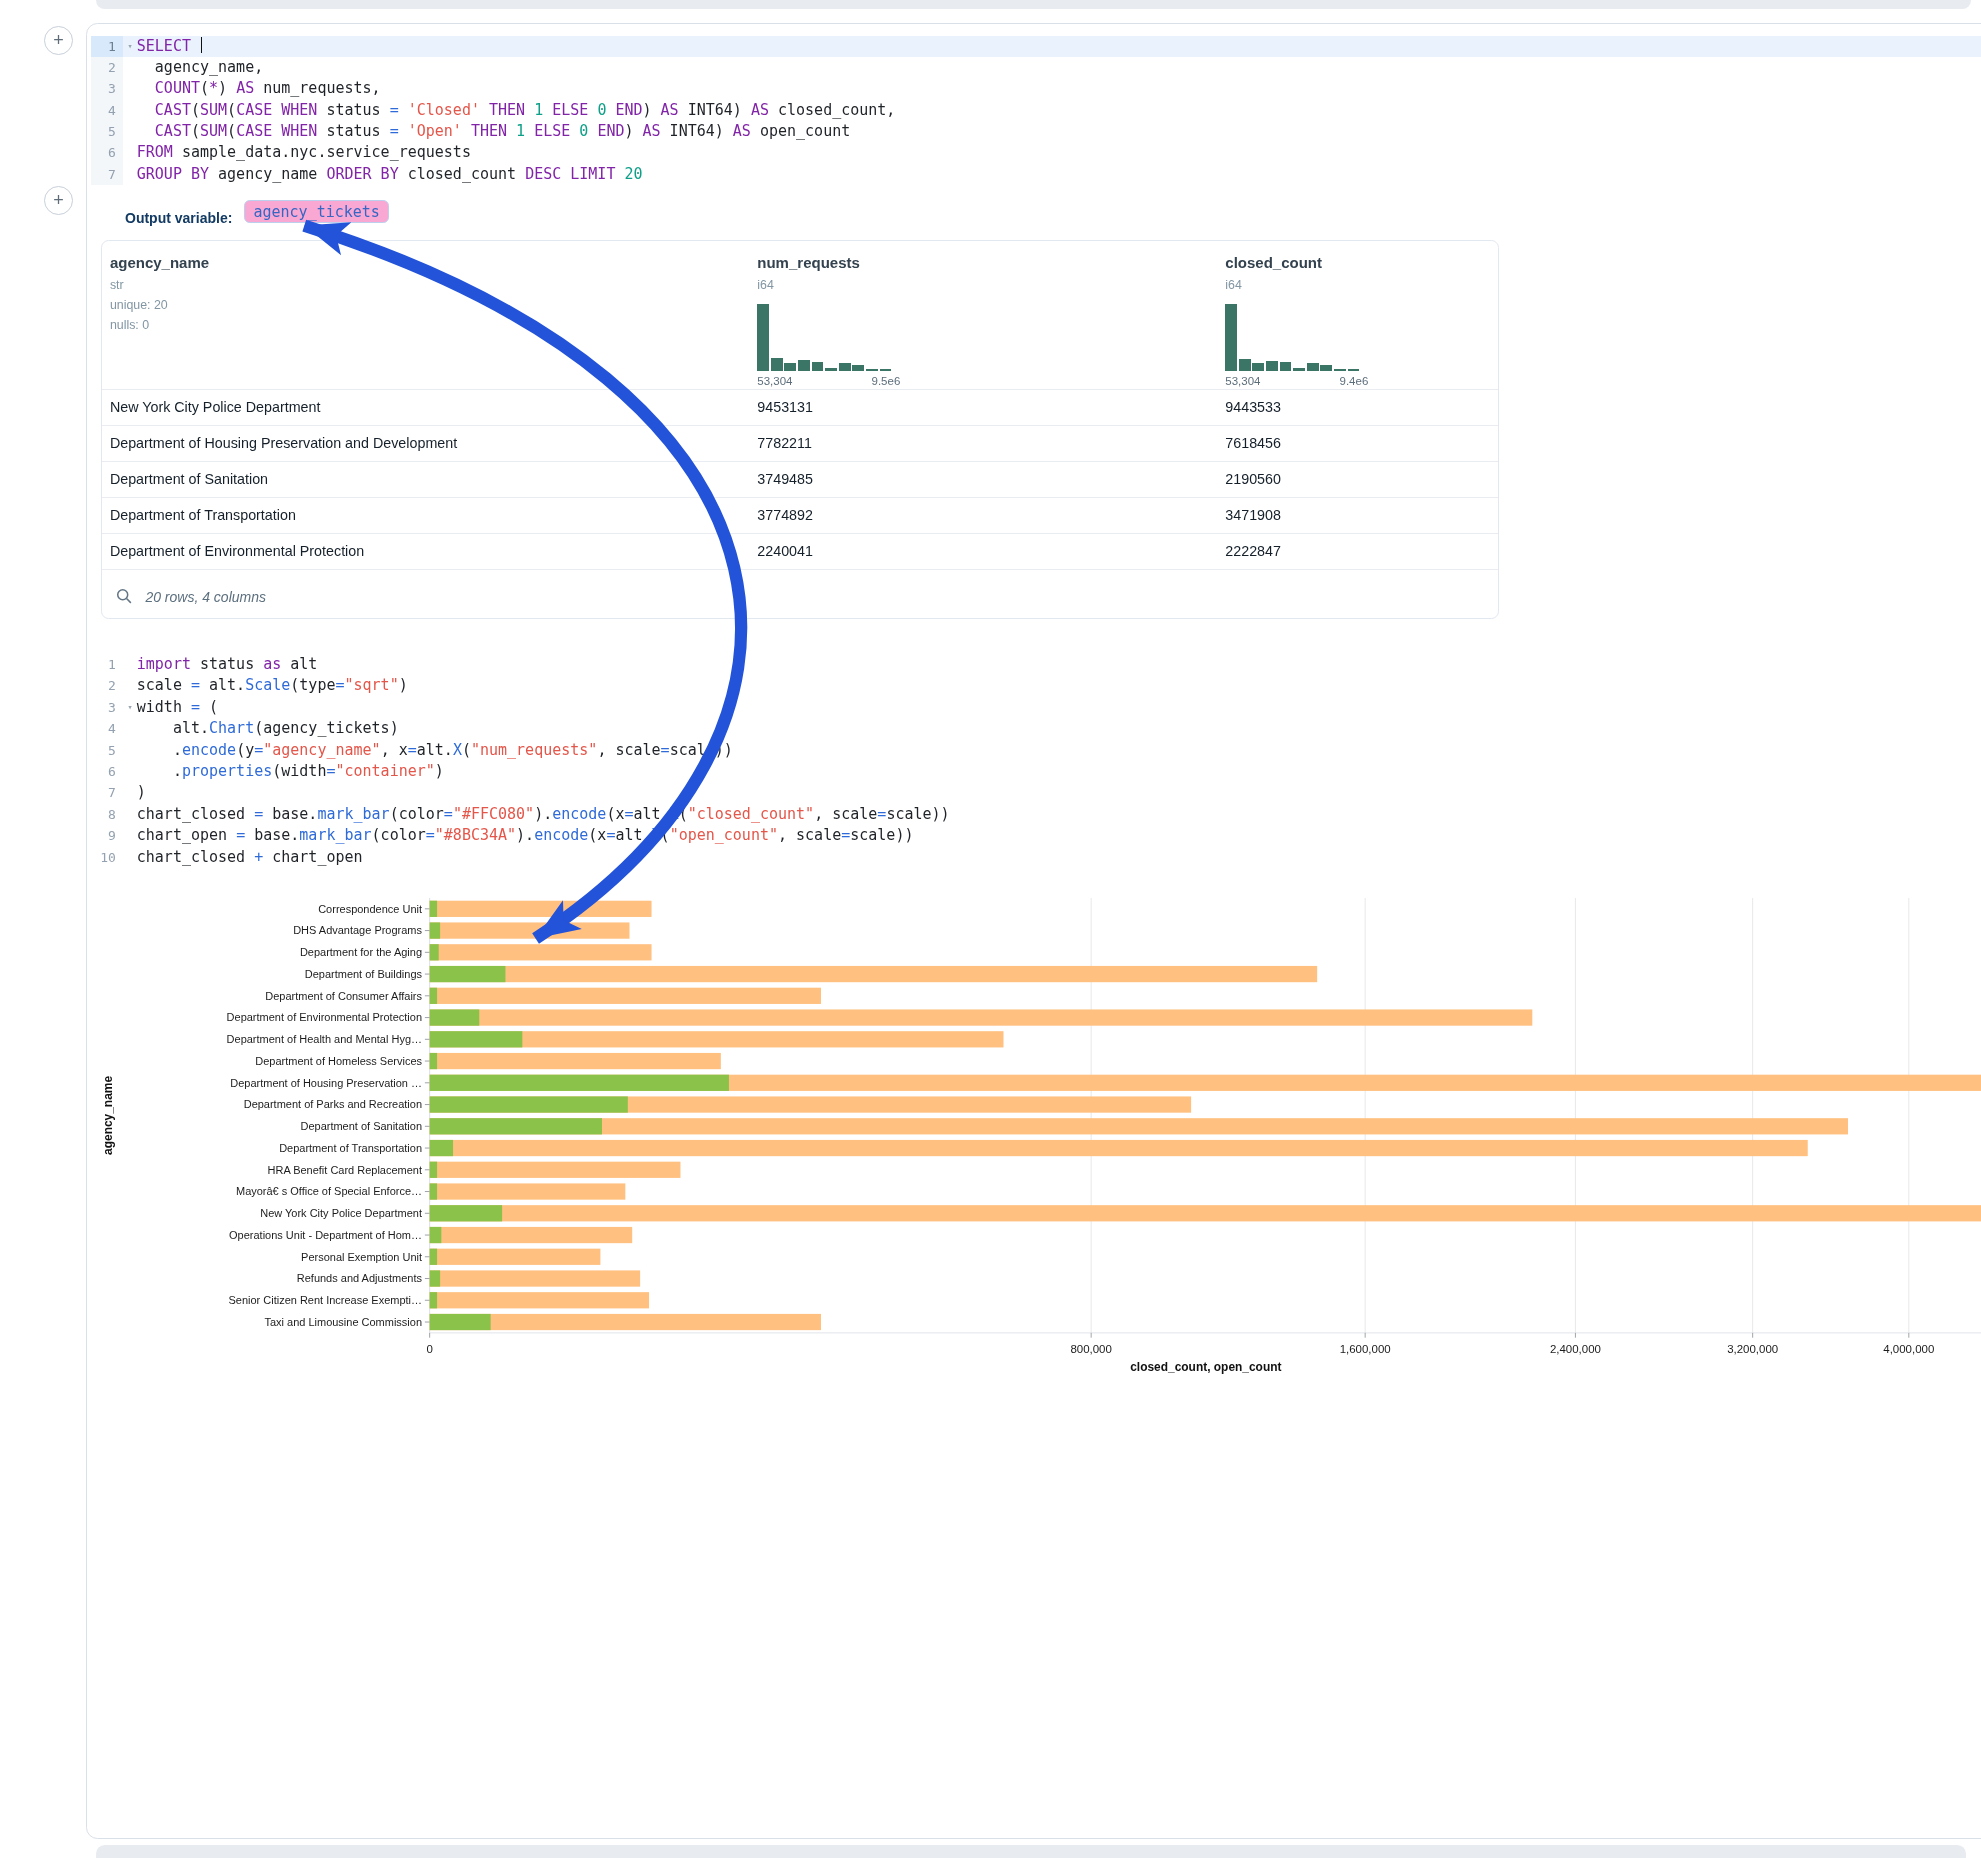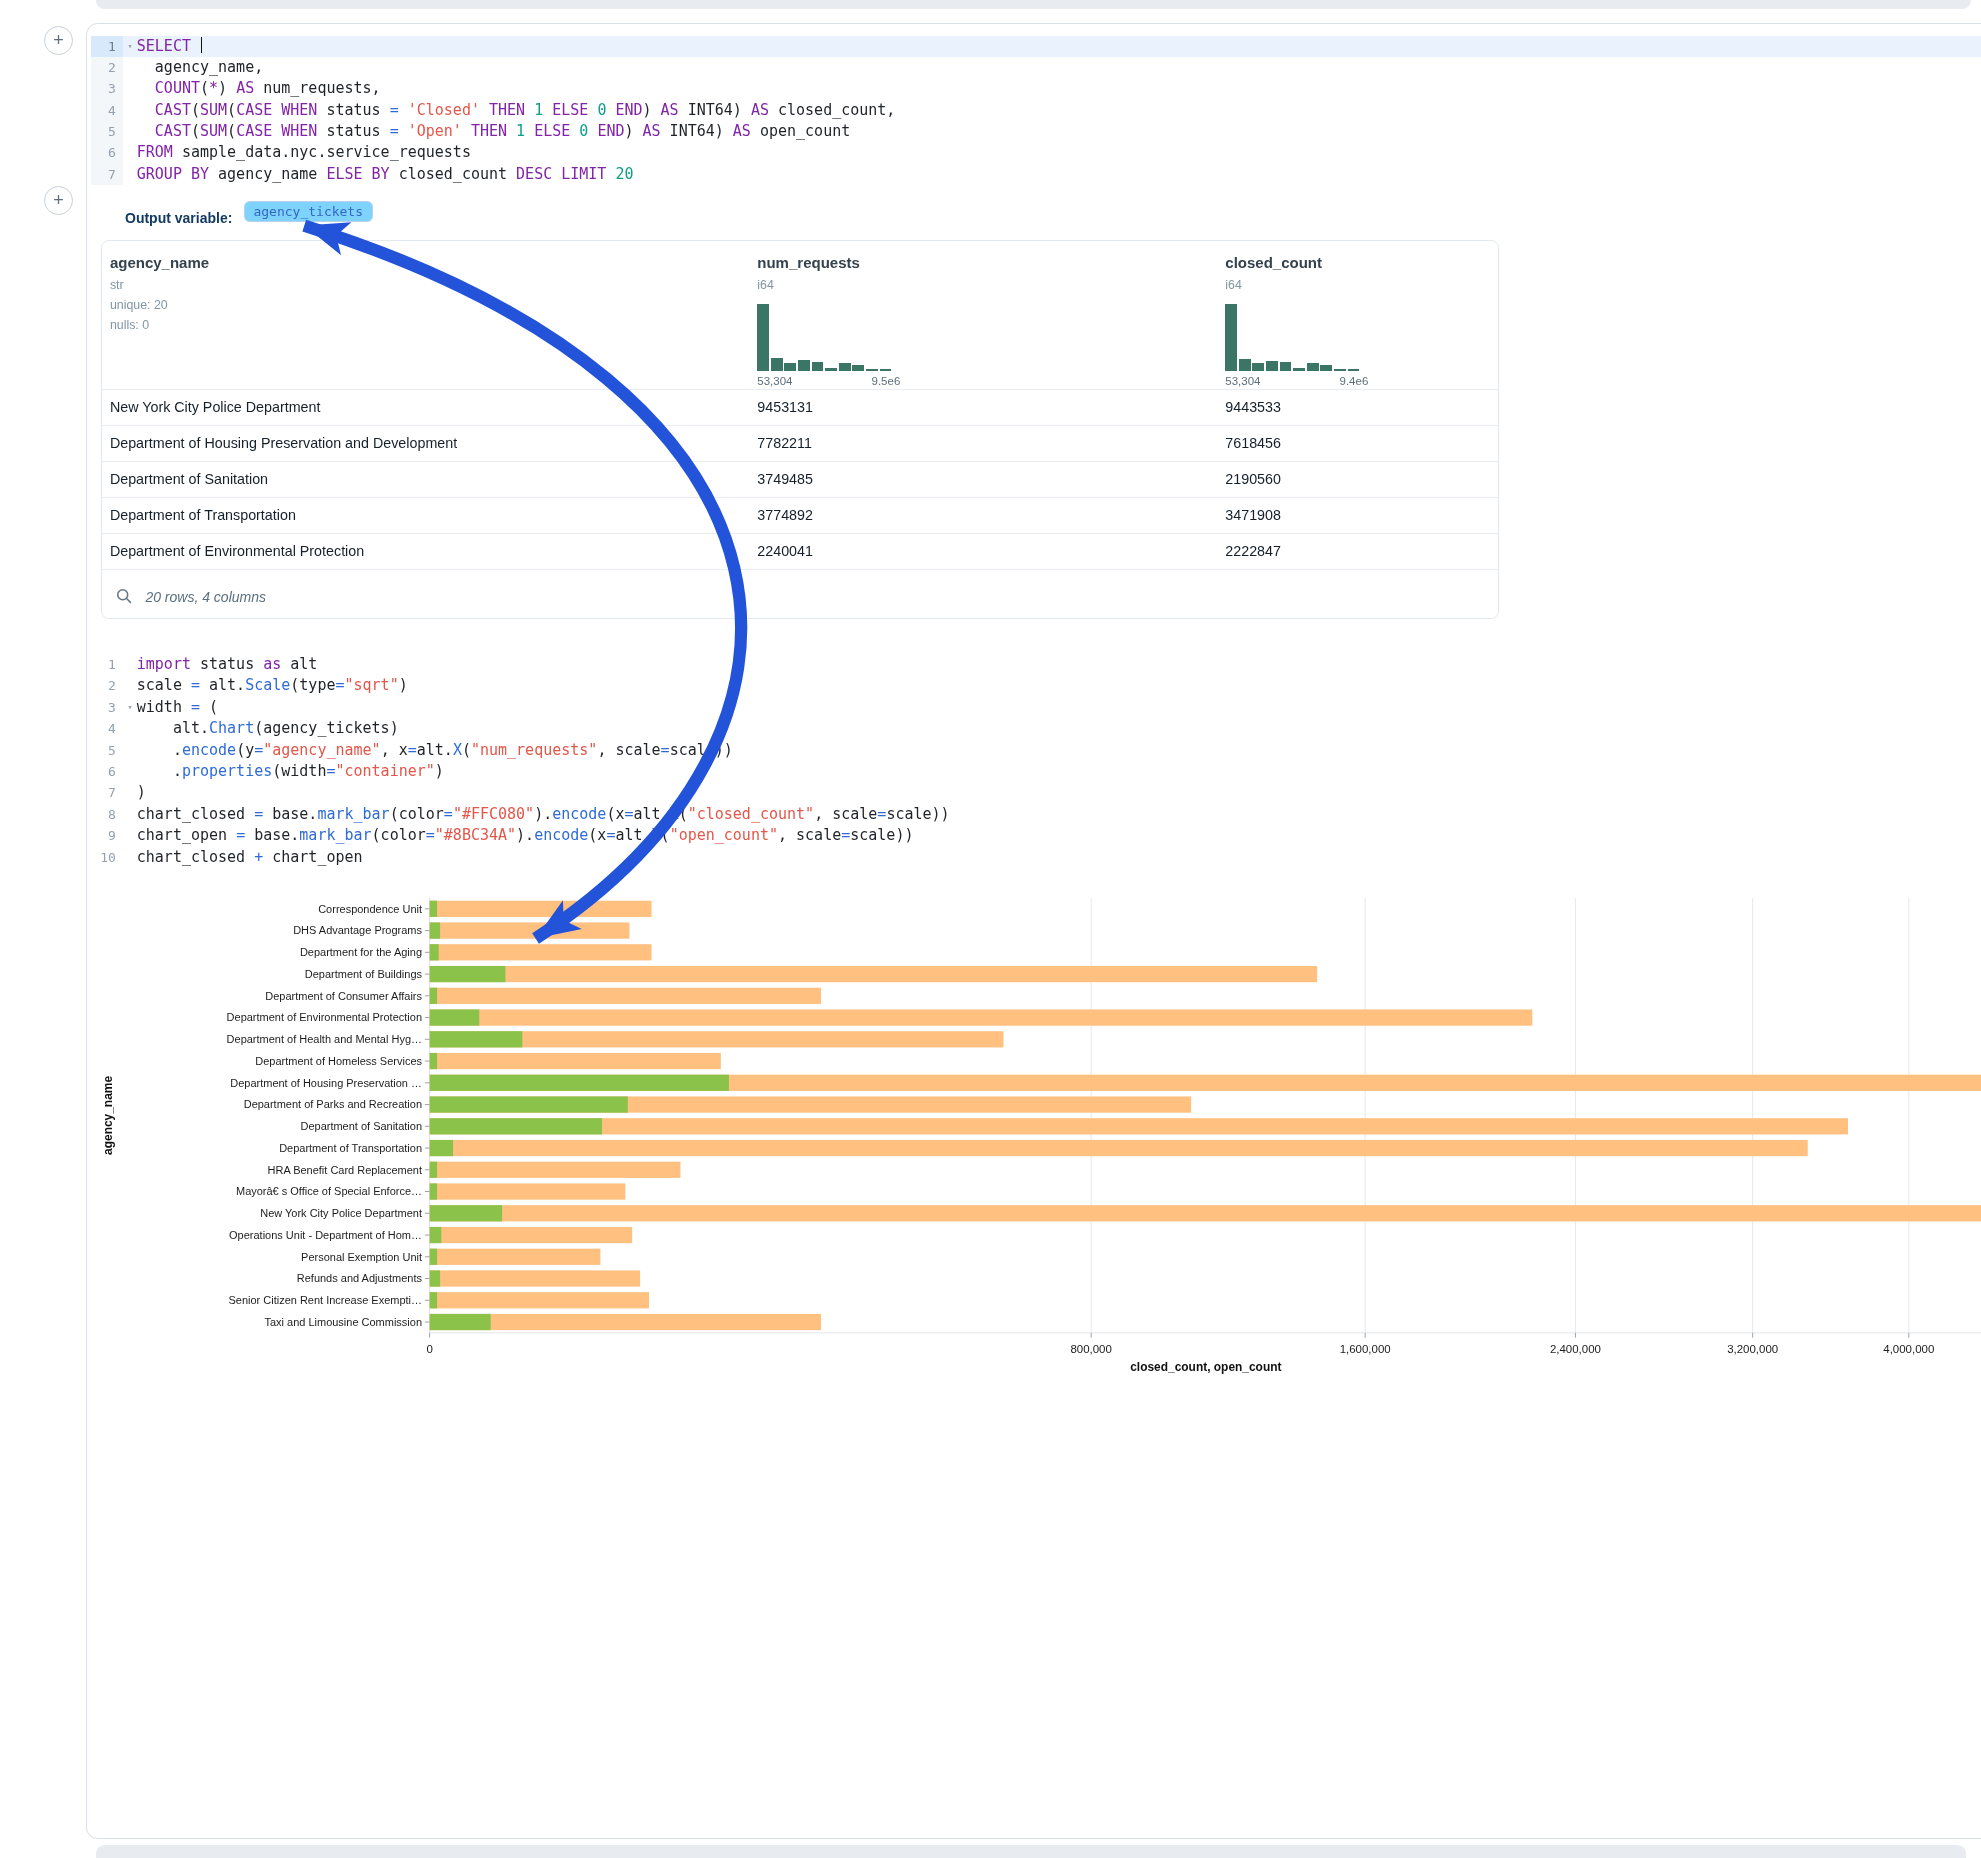--- a/index.html
+++ b/index.html
@@ -27,21 +27,21 @@
   .code{flex:1 1 auto;}
   .cl.active{background:#e9f2fd;}
   .cl.active .ln{background:#d8e9fb;color:#6b7f93;}
   .tk-d{color:#1f2328;} .tk-k{color:#8224a8;} .tk-s{color:#e4564a;}
   .tk-n{color:#0d9f87;} .tk-o{color:#2f6bd8;} .tk-f{color:#2f6bd8;}
   .cursor{display:inline-block;width:1.4px;height:16.3px;background:#111;vertical-align:-2.9px;margin-left:1px;}
 
   
   .ov-row{position:absolute;left:38px;top:175px;height:25px;display:flex;align-items:center;gap:11.5px;}
   .ov-label{font-size:14px;font-weight:bold;color:#123a63;margin-top:13px;}
-  .ov-pill{font-size:13px;color:#3566c4;background:#7dd3fc;border:1.4px solid #bcd0ee;border-radius:5.7px;
+  .ov-pill{font-size:15px;color:#3566c4;background:#f9a8d4;border:1.4px solid #bcd0ee;border-radius:5.7px;
            padding:1.9px 8.6px;font-family:"DejaVu Sans Mono","Liberation Mono",monospace;cursor:pointer;}
 
   
   .table-card{position:absolute;left:14.3px;top:216px;width:1398px;height:379px;background:#fff;
               border:1px solid #e2e8ef;border-radius:7.6px;box-sizing:border-box;overflow:hidden;}
   .thead{position:relative;height:148px;}
   .thcol{position:absolute;top:13.4px;}
   .c0{left:7.6px;} .c1{left:655px;} .c2{left:1123px;}
   .thname{font-size:15px;font-weight:bold;color:#33424e;}
   .thtype{font-size:12.4px;color:#8296a3;margin-top:7px;}
@@ -78,21 +78,21 @@
 
   <div class="panel">
 
     <div class="editor sql-editor" id="sql-code">
         <div class="cl active"><span class="ln">1</span><span class="fold">▾</span><span class="code"><span class="tk-k">SELECT</span><span class="tk-d"> </span><span class="cursor"></span></span></div>
         <div class="cl"><span class="ln">2</span><span class="fold"></span><span class="code"><span class="tk-d">  agency_name,</span></span></div>
         <div class="cl"><span class="ln">3</span><span class="fold"></span><span class="code"><span class="tk-d">  </span><span class="tk-k">COUNT</span><span class="tk-d">(</span><span class="tk-k">*</span><span class="tk-d">) </span><span class="tk-k">AS</span><span class="tk-d"> num_requests,</span></span></div>
         <div class="cl"><span class="ln">4</span><span class="fold"></span><span class="code"><span class="tk-d">  </span><span class="tk-k">CAST</span><span class="tk-d">(</span><span class="tk-k">SUM</span><span class="tk-d">(</span><span class="tk-k">CASE</span><span class="tk-d"> </span><span class="tk-k">WHEN</span><span class="tk-d"> status </span><span class="tk-o">=</span><span class="tk-d"> </span><span class="tk-s">'Closed'</span><span class="tk-d"> </span><span class="tk-k">THEN</span><span class="tk-d"> </span><span class="tk-n">1</span><span class="tk-d"> </span><span class="tk-k">ELSE</span><span class="tk-d"> </span><span class="tk-n">0</span><span class="tk-d"> </span><span class="tk-k">END</span><span class="tk-d">) </span><span class="tk-k">AS</span><span class="tk-d"> INT64) </span><span class="tk-k">AS</span><span class="tk-d"> closed_count,</span></span></div>
         <div class="cl"><span class="ln">5</span><span class="fold"></span><span class="code"><span class="tk-d">  </span><span class="tk-k">CAST</span><span class="tk-d">(</span><span class="tk-k">SUM</span><span class="tk-d">(</span><span class="tk-k">CASE</span><span class="tk-d"> </span><span class="tk-k">WHEN</span><span class="tk-d"> status </span><span class="tk-o">=</span><span class="tk-d"> </span><span class="tk-s">'Open'</span><span class="tk-d"> </span><span class="tk-k">THEN</span><span class="tk-d"> </span><span class="tk-n">1</span><span class="tk-d"> </span><span class="tk-k">ELSE</span><span class="tk-d"> </span><span class="tk-n">0</span><span class="tk-d"> </span><span class="tk-k">END</span><span class="tk-d">) </span><span class="tk-k">AS</span><span class="tk-d"> INT64) </span><span class="tk-k">AS</span><span class="tk-d"> open_count</span></span></div>
         <div class="cl"><span class="ln">6</span><span class="fold"></span><span class="code"><span class="tk-k">FROM</span><span class="tk-d"> sample_data.nyc.service_requests</span></span></div>
-        <div class="cl"><span class="ln">7</span><span class="fold"></span><span class="code"><span class="tk-k">GROUP BY</span><span class="tk-d"> agency_name </span><span class="tk-k">ELSE BY</span><span class="tk-d"> closed_count </span><span class="tk-k">DESC</span><span class="tk-d"> </span><span class="tk-k">LIMIT</span><span class="tk-d"> </span><span class="tk-n">20</span></span></div>
+        <div class="cl"><span class="ln">7</span><span class="fold"></span><span class="code"><span class="tk-k">GROUP BY</span><span class="tk-d"> agency_name </span><span class="tk-k">ORDER BY</span><span class="tk-d"> closed_count </span><span class="tk-k">DESC</span><span class="tk-d"> </span><span class="tk-k">LIMIT</span><span class="tk-d"> </span><span class="tk-n">20</span></span></div>
       </div>
 
     <div class="ov-row">
       <span class="ov-label">Output variable:</span>
       <span class="ov-pill">agency_tickets</span>
     </div>
 
     <div class="table-card">
       <div class="thead" id="thead">
           <div class="thcol c0">

